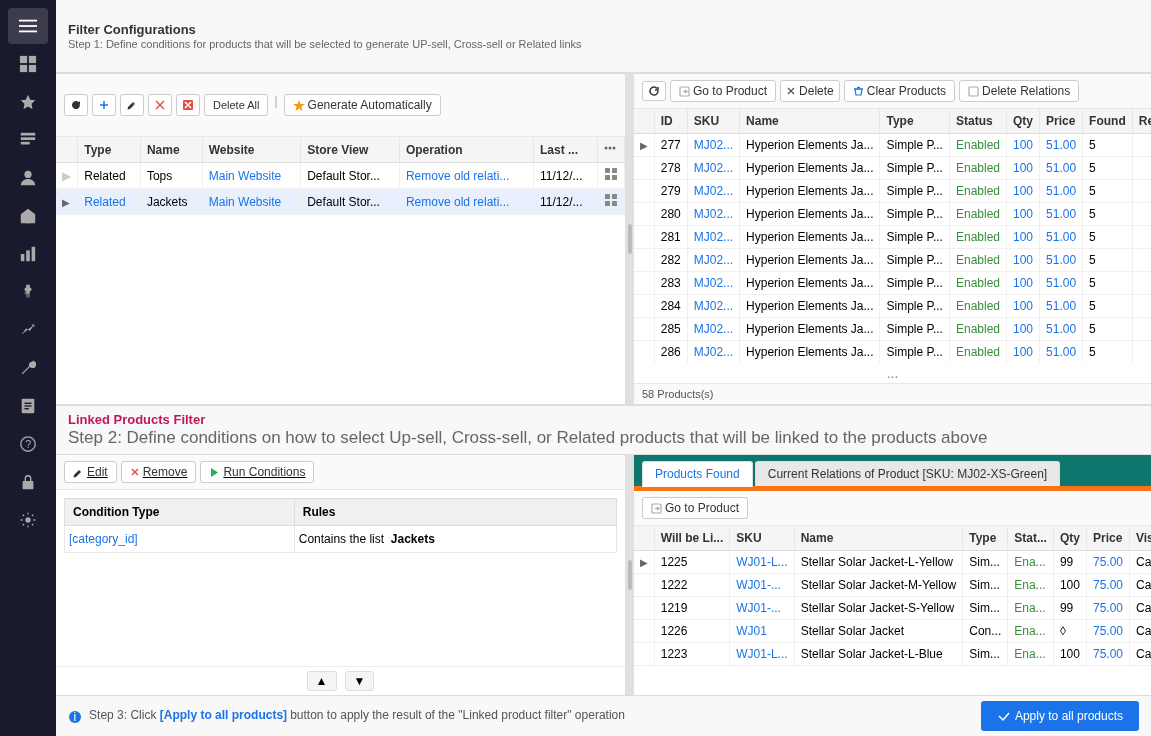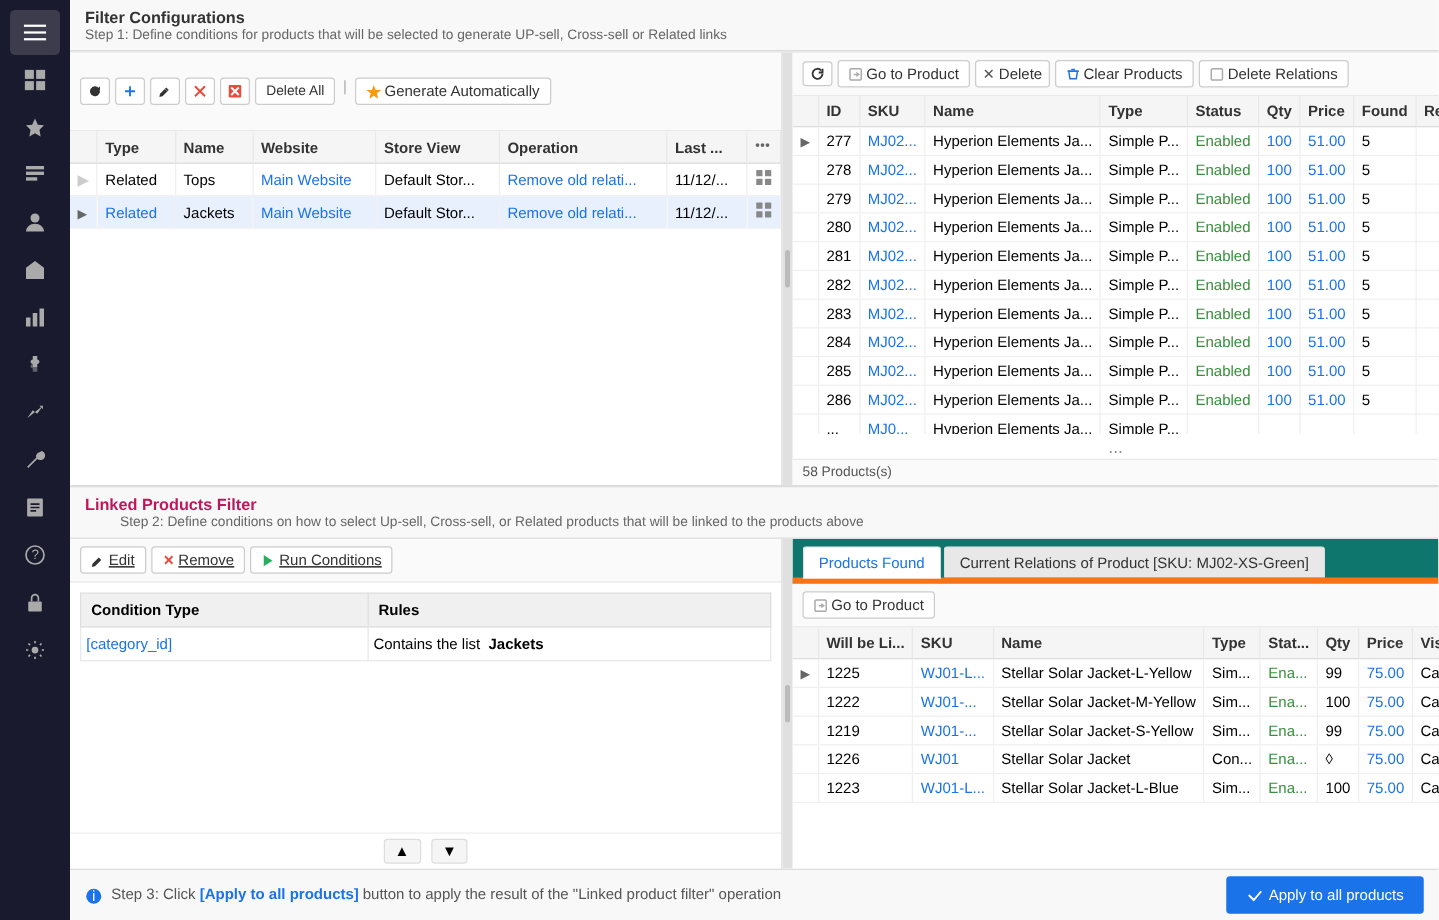--- a/index.html
+++ b/index.html
@@ -34,21 +34,21 @@
     }
 
     
     .panel-section {
       background: #fff;
       border-bottom: 1px solid #ddd;
     }
     .panel-header {
       background: #f8f8f8;
       border-bottom: 1px solid #ddd;
-      padding: 6px 12px;
+      padding: 22px 12px;
     }
     .panel-header h2 {
       font-size: 13px;
       font-weight: bold;
       color: #333;
     }
     .panel-header p {
       font-size: 11px;
       color: #666;
       margin-top: 1px;
@@ -158,24 +158,23 @@
       background: #f8f8f8;
       border-bottom: 1px solid #ddd;
       padding: 6px 12px;
     }
     .bottom-header h2 {
       font-size: 13px;
       font-weight: bold;
       color: #be185d;
     }
     .bottom-header p {
-      font-size: 11px;
+      font-size: 17px;
       color: #666;
       margin-top: 1px;
-      margin-left: 28px;
     }
 
     .bottom-split {
       display: flex;
       flex: 1;
       overflow: hidden;
     }
     .bottom-left {
       width: 570px;
       border-right: 1px solid #ddd;

